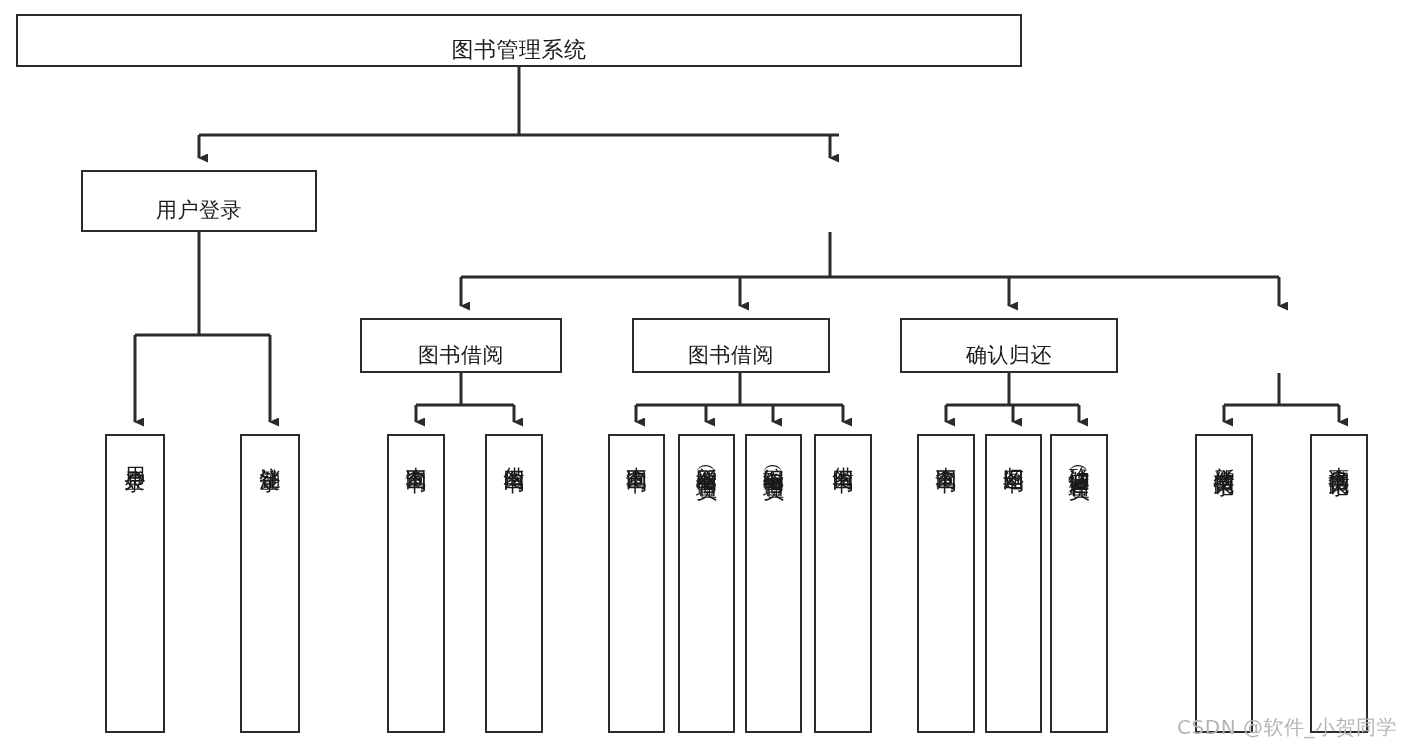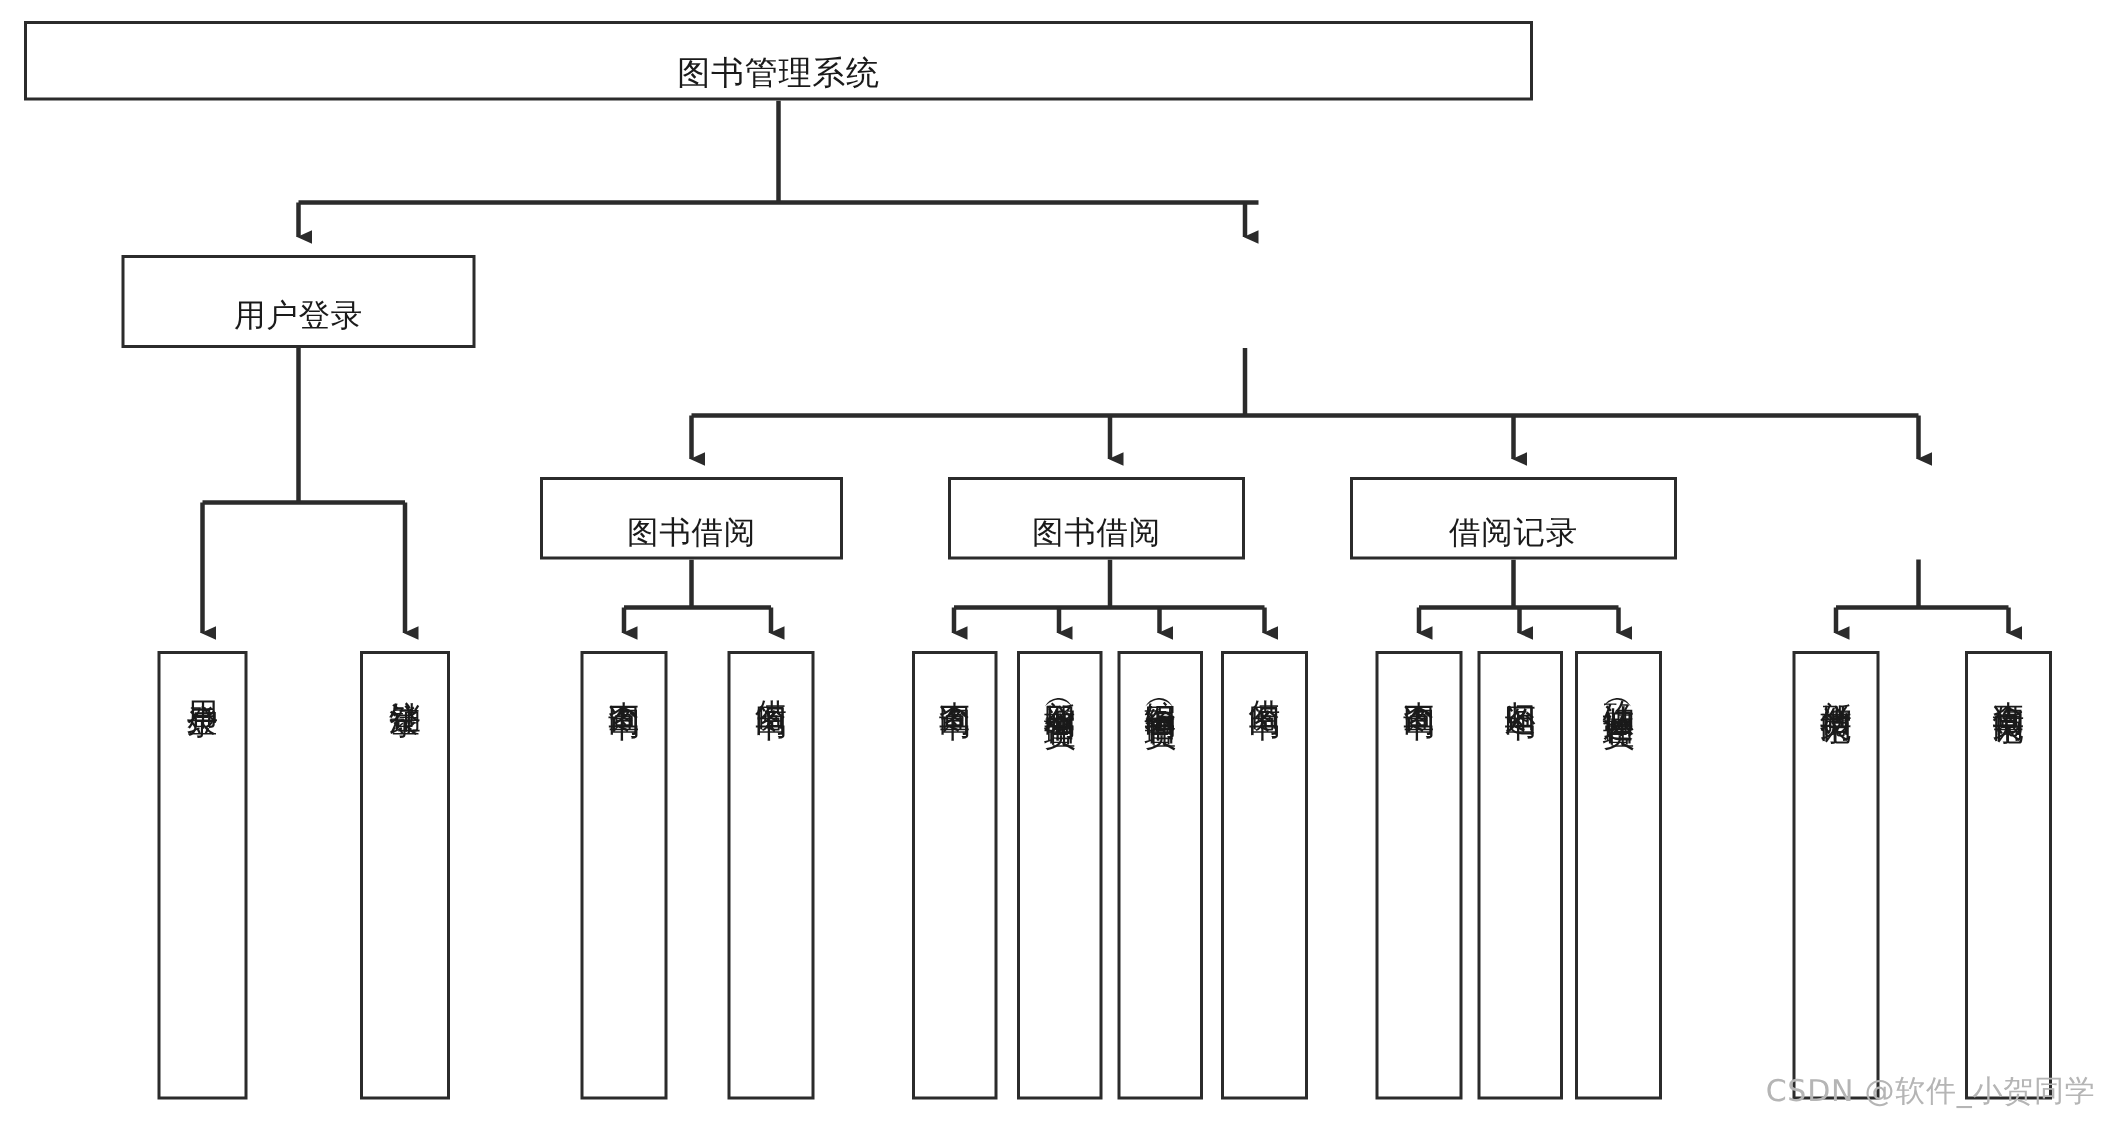--- a/index.html
+++ b/index.html
@@ -135,21 +135,21 @@
     <span class="node-label">用户登录</span>
   </div>
 
   <div class="node horizontal" style="left:360px; top:318px; width:202px; height:55px;">
     <span class="node-label">图书借阅</span>
   </div>
   <div class="node horizontal" style="left:632px; top:318px; width:198px; height:55px;">
     <span class="node-label">图书借阅</span>
   </div>
   <div class="node horizontal" style="left:900px; top:318px; width:218px; height:55px;">
-    <span class="node-label">借阅记录</span>
+    <span class="node-label">确认归还</span>
   </div>
 
   <div class="node vertical" style="left:105px; top:434px; width:60px; height:299px;">
     <span class="node-label">用户登录</span>
   </div>
   <div class="node vertical" style="left:240px; top:434px; width:60px; height:299px;">
     <span class="node-label">注销登录</span>
   </div>
 
   <div class="node vertical" style="left:387px; top:434px; width:58px; height:299px;">

